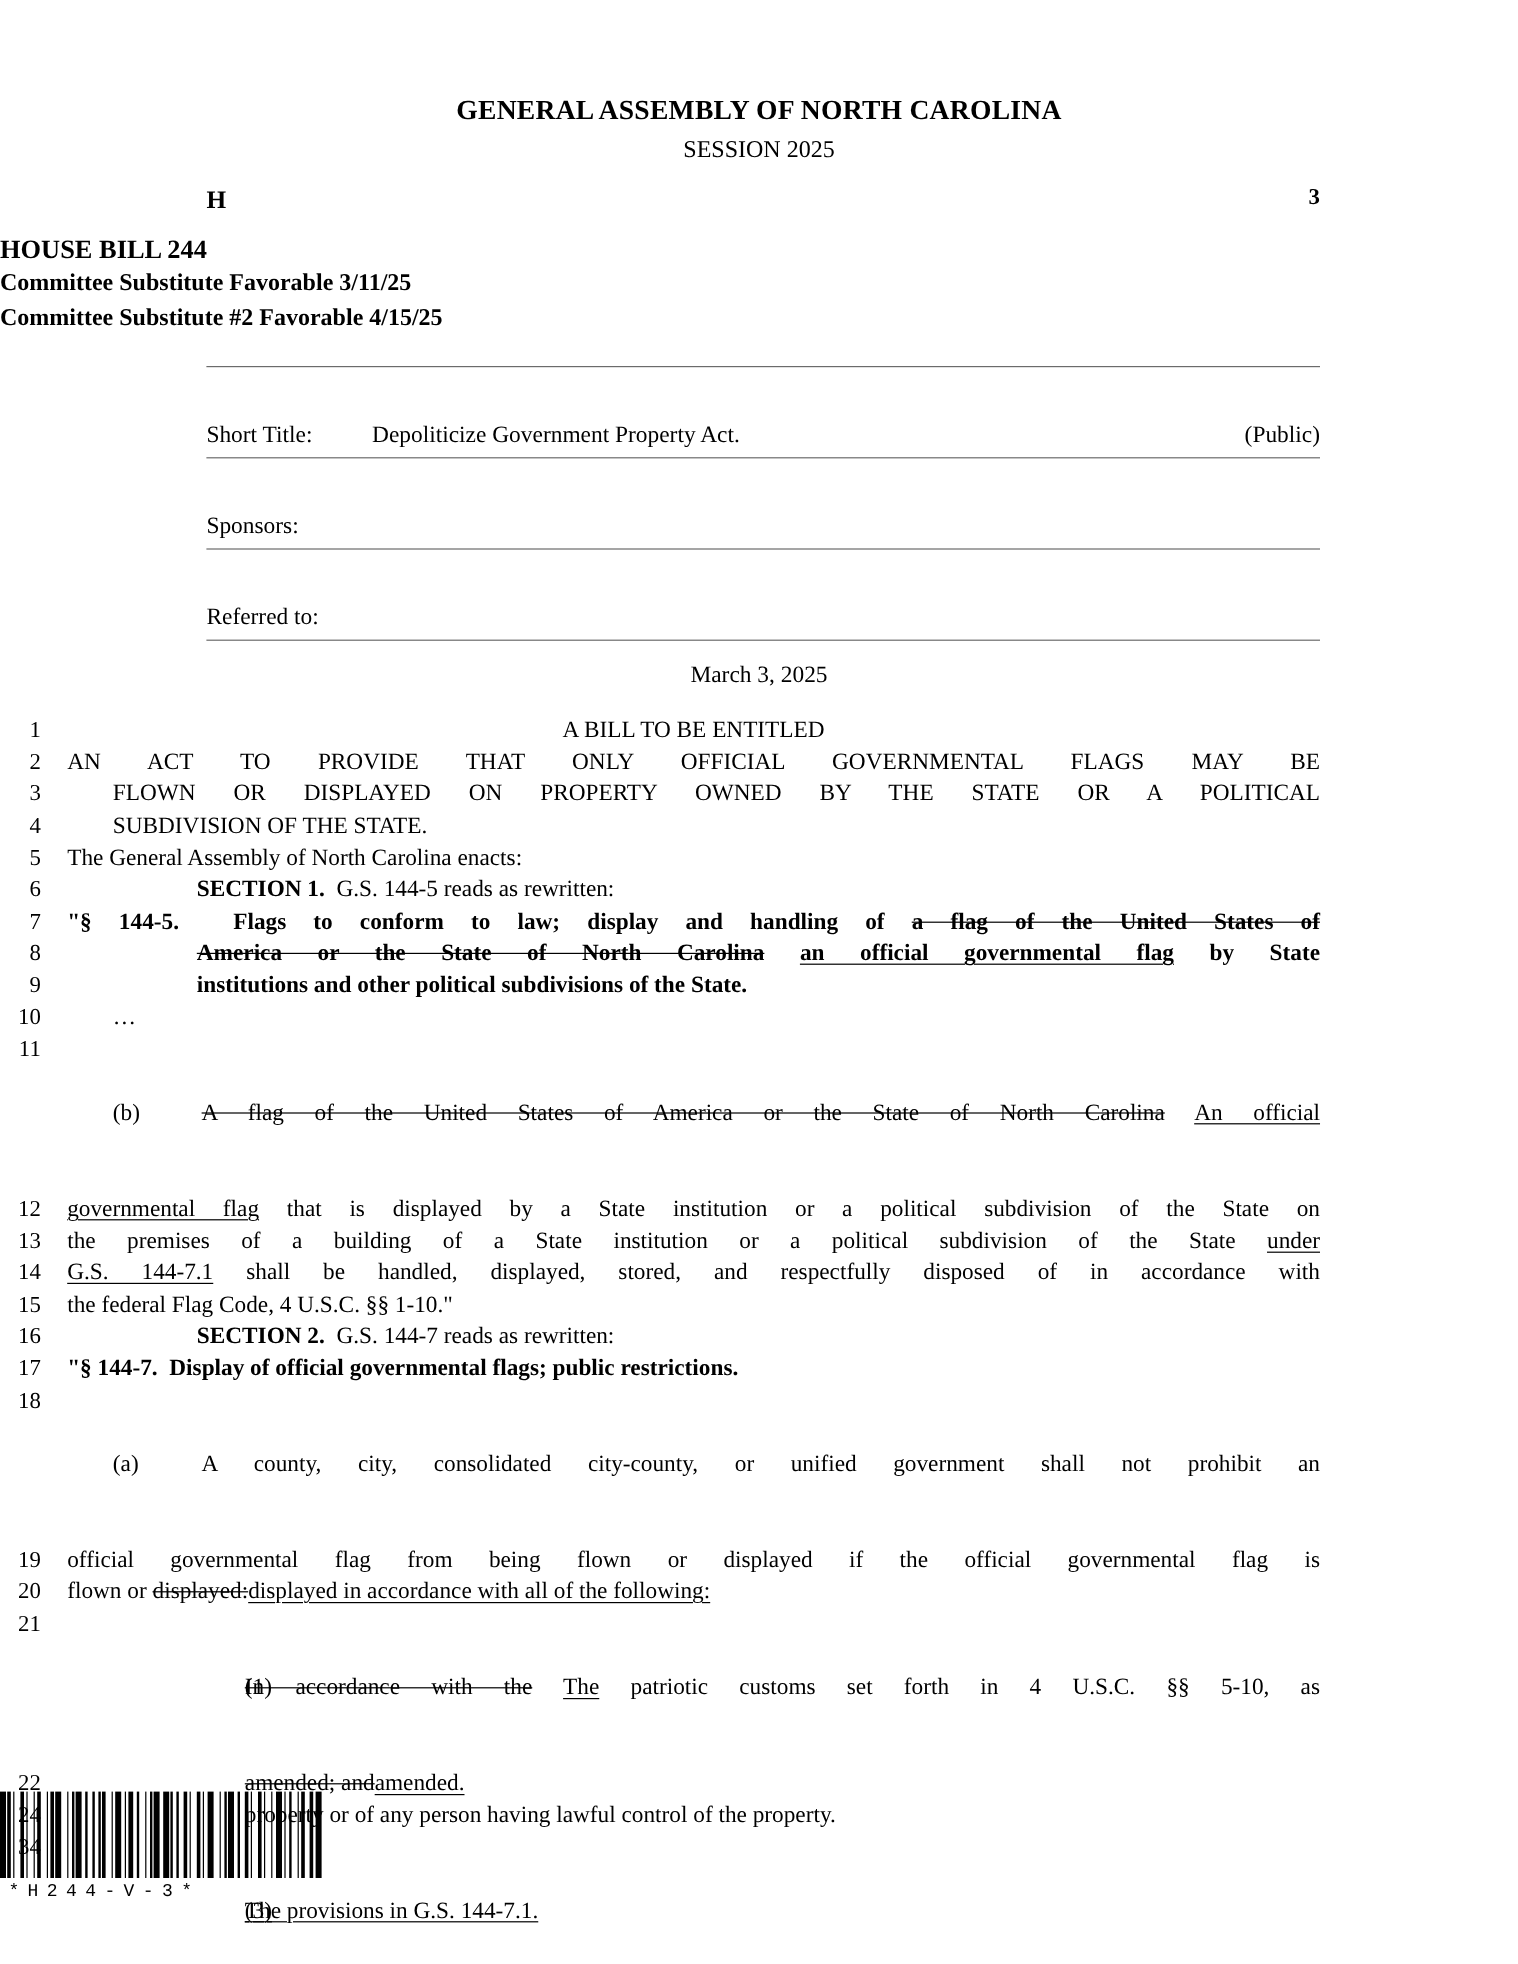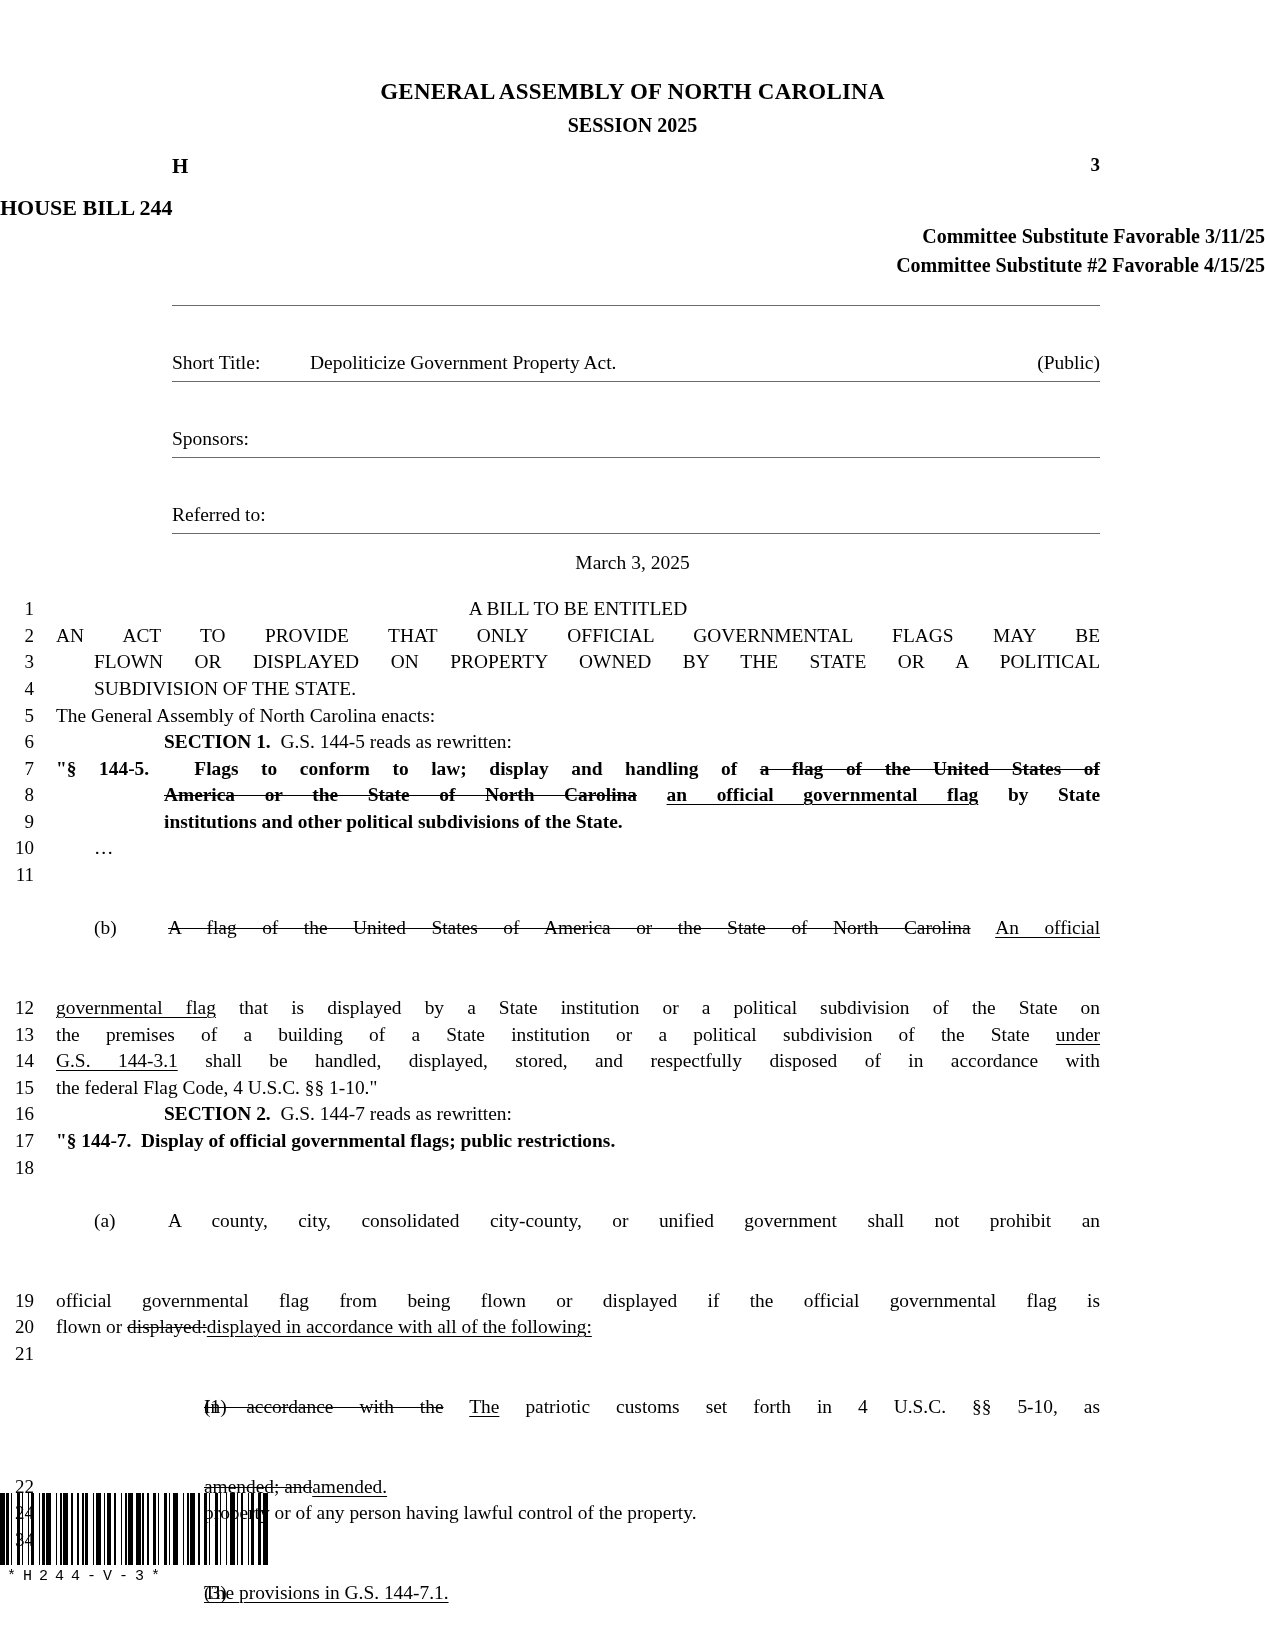--- a/index.html
+++ b/index.html
@@ -26,21 +26,21 @@
     text-align: center;
     padding-top: 78px;
   }
   .assembly-title {
     font-weight: bold;
     font-size: 23px;
     letter-spacing: 0.2px;
     line-height: 1.25;
   }
   .session-title {
-    font-weight: bold;
+    font-weight: normal;
     font-size: 20px;
     margin-top: 6px;
     line-height: 1.25;
   }
 
   .chamber-row {
     position: relative;
     height: 34px;
     margin: 16px 0 0 0;
   }
@@ -60,21 +60,21 @@
   }
 
   .bill-number {
     text-align: left;
     font-weight: bold;
     font-size: 22px;
     margin-top: 6px;
     line-height: 1.3;
   }
   .committee-line {
-    text-align: right;
+    text-align: left;
     font-weight: bold;
     font-size: 20px;
     line-height: 1.42;
   }
 
   
   .meta-table {
     margin: 26px 165px 0 172px;
     border-top: 1px solid #6b6b6b;
     border-bottom: 1.6px solid #6b6b6b;
@@ -309,21 +309,21 @@
       <span class="ltext just"><span class="uline">governmental flag</span> <span>that is displayed by a State institution or a political subdivision of the State on</span></span>
     </div>
 
     <div class="bline">
       <span class="lineno">13</span>
       <span class="ltext just"><span>the premises of a building of a State institution or a political subdivision of the State</span> <span class="uline">under</span></span>
     </div>
 
     <div class="bline">
       <span class="lineno">14</span>
-      <span class="ltext just"><span class="uline">G.S. 144-3.1</span> <span>shall be handled, displayed, stored, and respectfully disposed of in accordance with</span></span>
+      <span class="ltext just"><span class="uline">G.S. 144-7.1</span> <span>shall be handled, displayed, stored, and respectfully disposed of in accordance with</span></span>
     </div>
 
     <div class="bline">
       <span class="lineno">15</span>
       <span class="ltext">the federal Flag Code, 4 U.S.C. §§ 1-10."</span>
     </div>
 
     <div class="bline">
       <span class="lineno">16</span>
       <span class="ltext ind-2"><b>SECTION 2.</b>&nbsp; <span>G.S. 144-7 reads as rewritten:</span></span>

